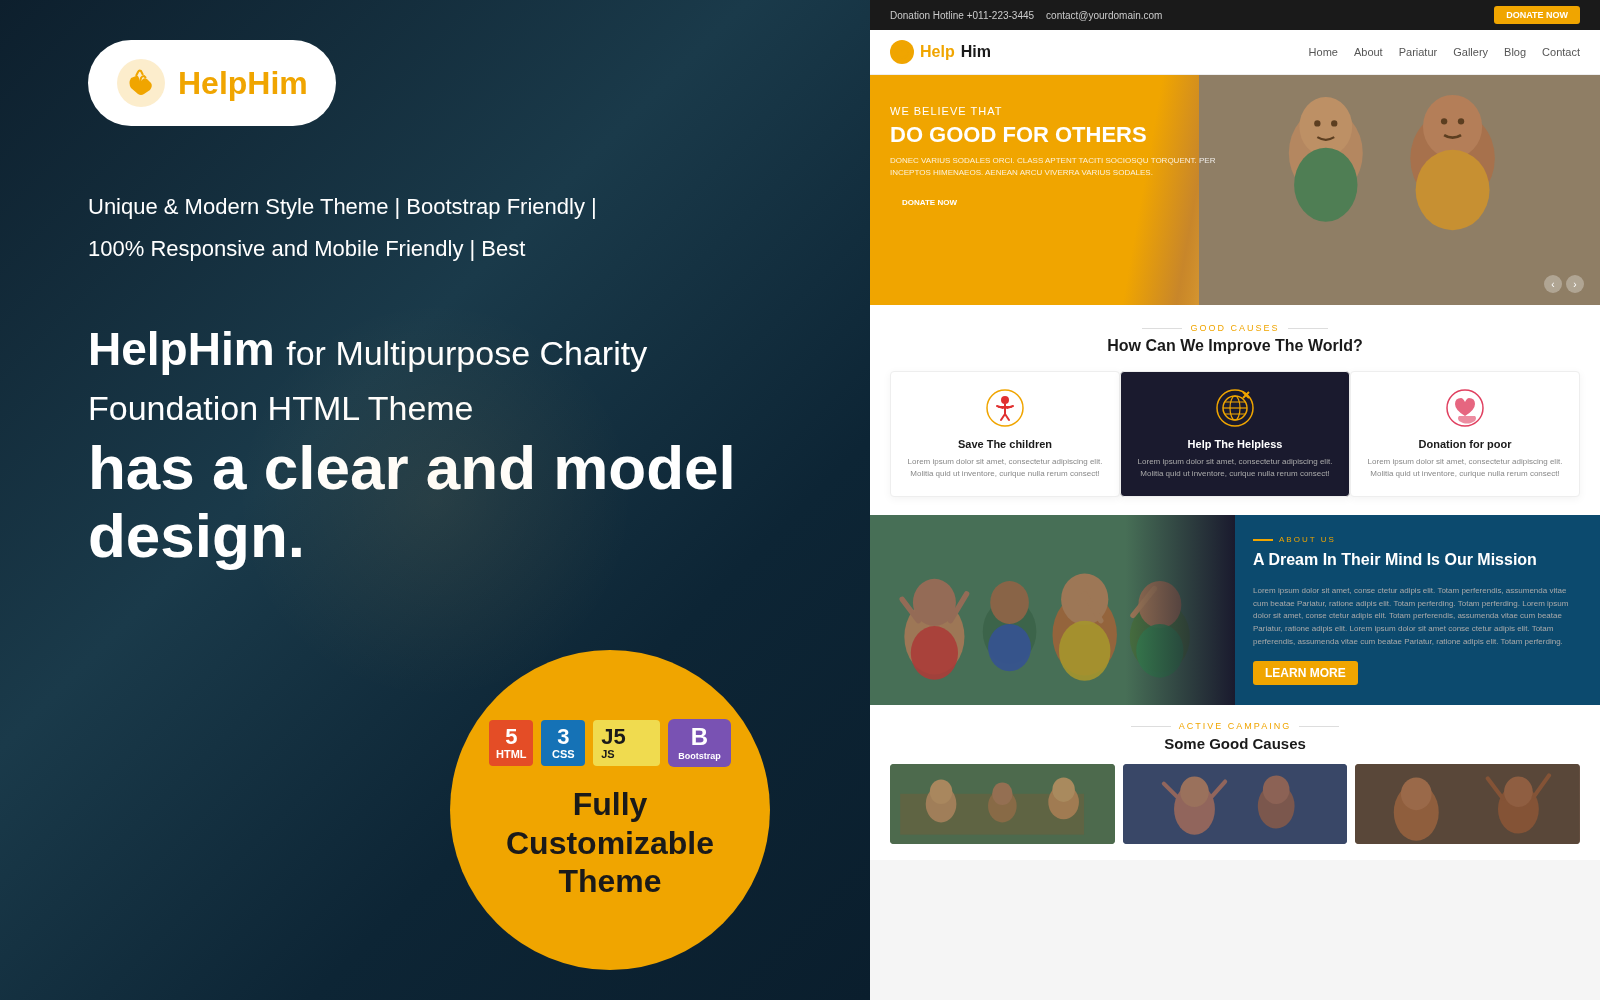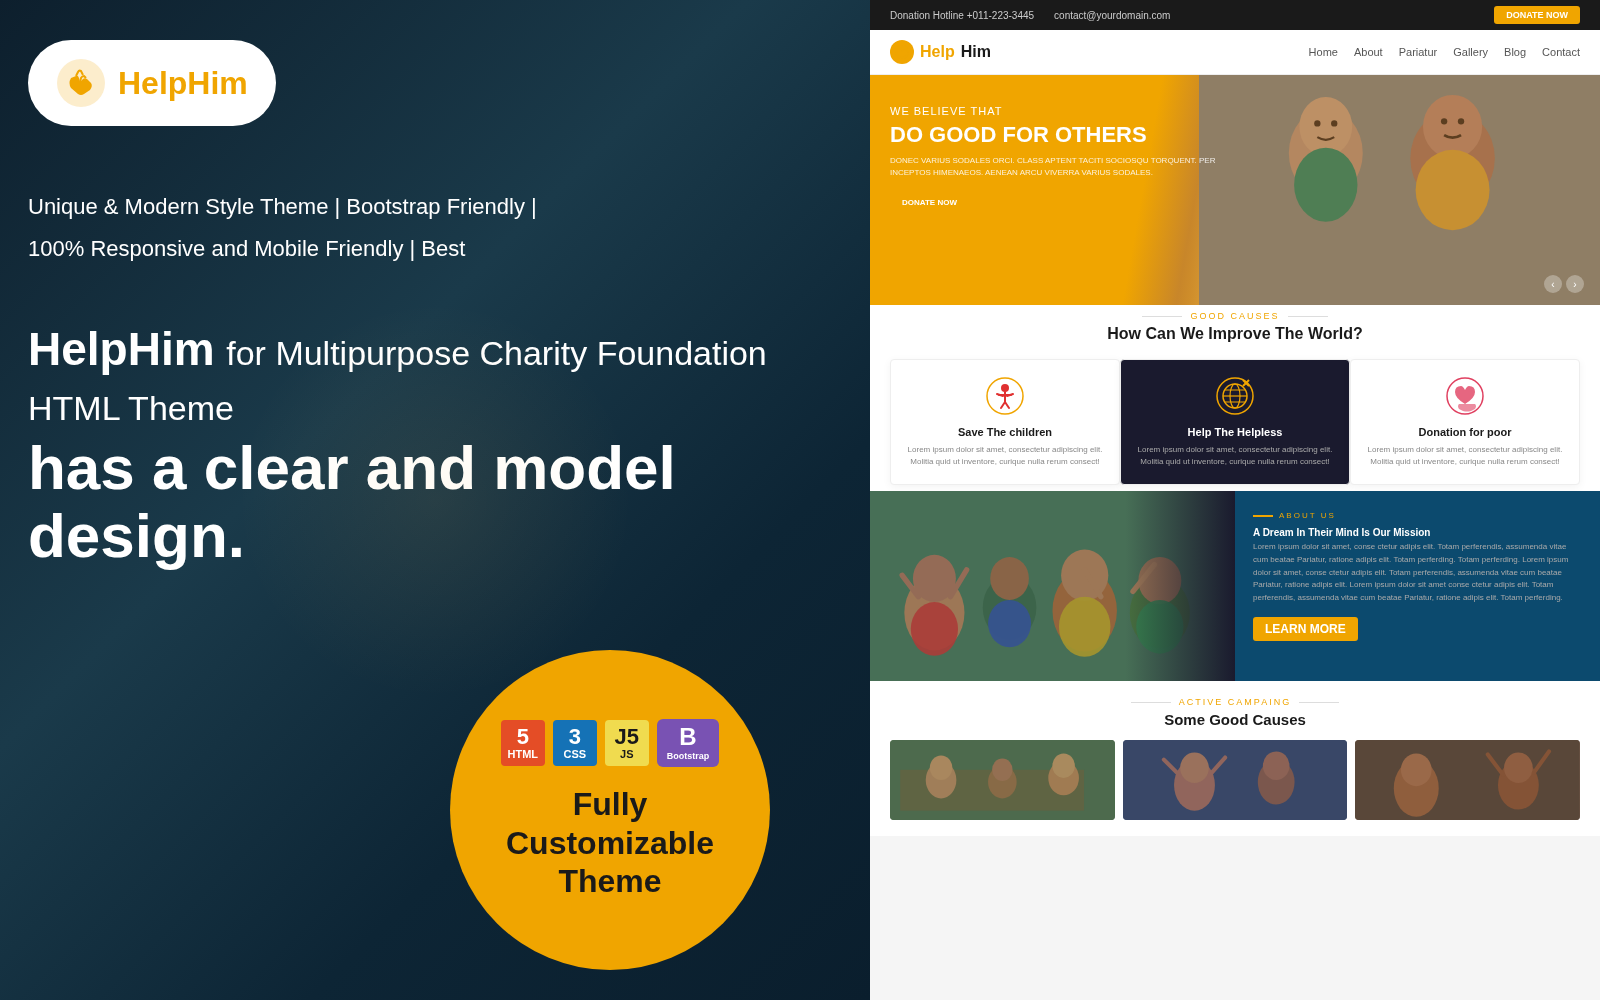--- a/index.html
+++ b/index.html
@@ -11,21 +11,21 @@
       display: flex;
       background: #0d1f2d;
     }
 
     
     .left-panel {
       width: 870px;
       height: 1000px;
       background: linear-gradient(135deg, #0d1f2d 0%, #1a3a4a 40%, #0d2535 70%, #0a1e2d 100%);
       position: relative;
-      padding: 40px 28px;
+      padding: 40px 88px;
       display: flex;
       flex-direction: column;
       justify-content: flex-start;
     }
 
     .logo-container {
       display: flex;
       align-items: center;
       margin-bottom: 60px;
     }
@@ -143,22 +143,21 @@
 
     .badge-js {
       background: #f0db4f;
       color: #1a1a1a;
       font-weight: bold;
       font-size: 11px;
       padding: 6px 8px;
       border-radius: 4px;
       display: flex;
       flex-direction: column;
-      align-items: center;
-      width: 44px;
+      width: 67px;
     }
 
     .badge-js .num {
       font-size: 22px;
       font-weight: 900;
       line-height: 1;
     }
 
     .badge-bs {
       background: #7952b3;
@@ -215,21 +214,21 @@
       padding: 6px 20px;
       display: flex;
       align-items: center;
       justify-content: space-between;
       font-size: 10px;
       color: #ccc;
     }
 
     .top-bar-left {
       display: flex;
-      gap: 20px;
+      gap: 12px;
     }
 
     .donate-now-btn {
       background: #f0a500;
       color: white;
       padding: 4px 12px;
       border-radius: 3px;
       font-size: 9px;
       font-weight: bold;
     }
@@ -363,21 +362,21 @@
       align-items: center;
       justify-content: center;
       font-size: 10px;
       color: white;
       cursor: pointer;
     }
 
     
     .causes-section {
       background: white;
-      padding: 6px 20px;
+      padding: 18px 20px;
     }
 
     .section-label {
       text-align: center;
       font-size: 9px;
       color: #f0a500;
       letter-spacing: 2px;
       text-transform: uppercase;
       margin-bottom: 4px;
       display: flex;
@@ -501,24 +500,24 @@
     }
 
     .about-label::before {
       content: '';
       width: 20px;
       height: 2px;
       background: #f0a500;
     }
 
     .about-title {
-      font-size: 10px;
-      font-weight: bold;
-      color: white;
-      margin-bottom: 2px;
+      font-size: 16px;
+      font-weight: bold;
+      color: white;
+      margin-bottom: 14px;
       line-height: 1.3;
     }
 
     .about-text {
       font-size: 8px;
       color: #aaa;
       line-height: 1.6;
       margin-bottom: 12px;
     }
 

